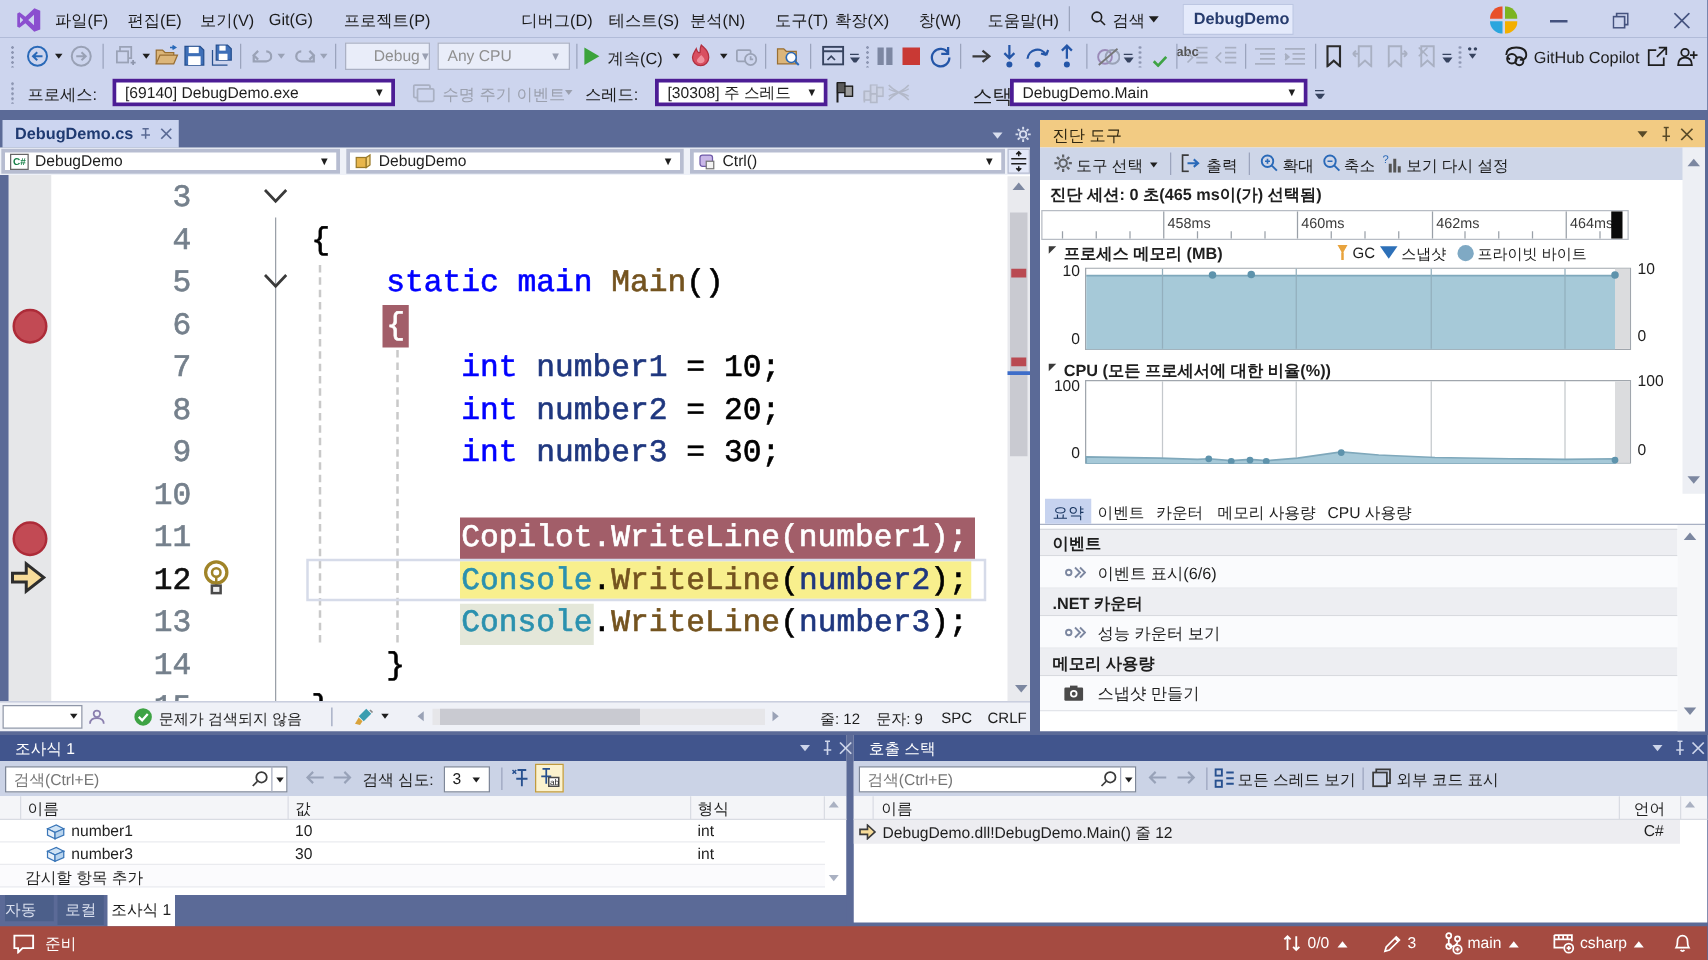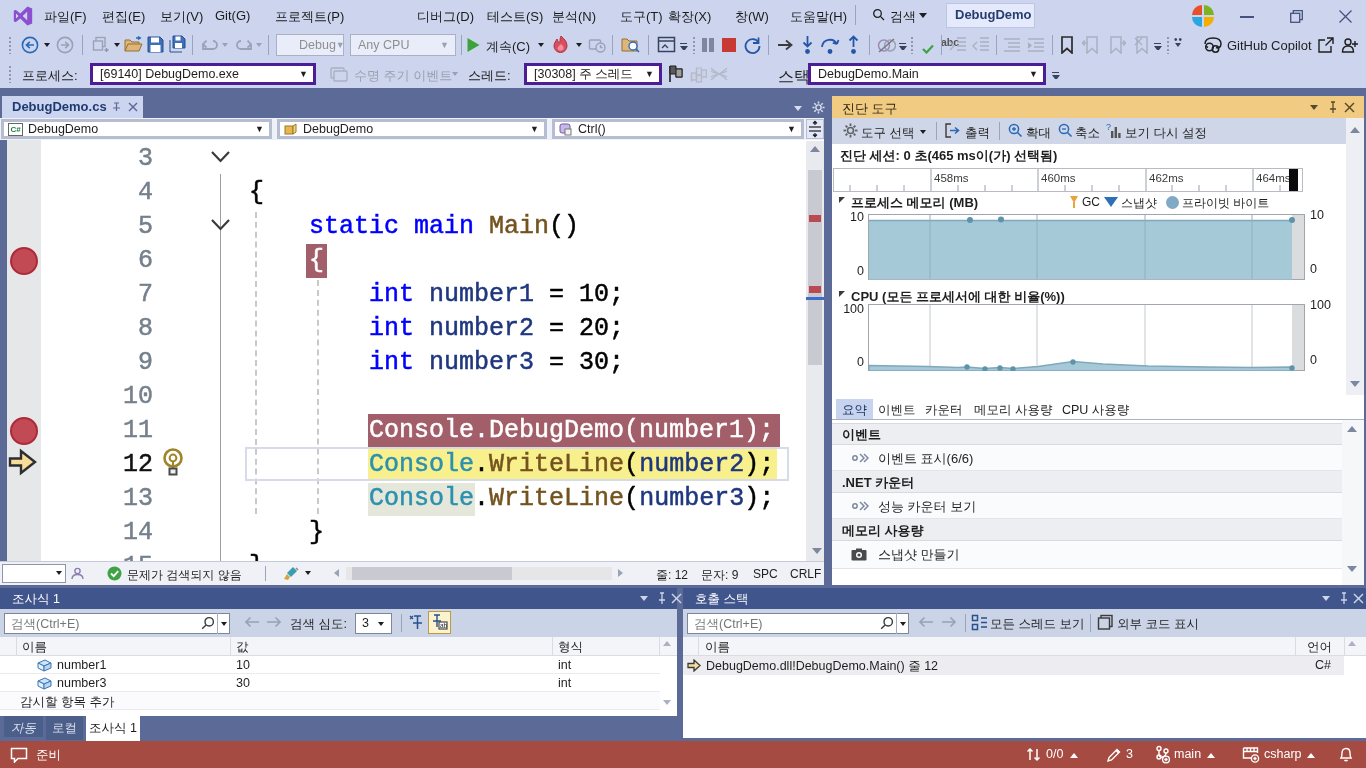--- a/index.html
+++ b/index.html
@@ -418,21 +418,21 @@
   <div class="ln" style="top:342px;">13</div>
   <div class="ln" style="top:376px;">14</div>
   <div class="ln" style="top:410px;">15</div>
 
   <div class="cl" style="top:36px;">{</div>
   <div class="cl" style="top:70px;">    <span class="kw">static</span> <span class="kw">main</span> <span class="me">Main</span>()</div>
   <div class="cl" style="top:104px;">    <span style="color:#FFFFFF;">{</span></div>
   <div class="cl" style="top:138px;">        <span class="kw">int</span> <span class="va">number1</span> = 10;</div>
   <div class="cl" style="top:172px;">        <span class="kw">int</span> <span class="va">number2</span> = 20;</div>
   <div class="cl" style="top:206px;">        <span class="kw">int</span> <span class="va">number3</span> = 30;</div>
-  <div class="cl" style="top:274px;"><span style="color:#FFFFFF;">        Console.DebugDemo(number1);</span></div>
+  <div class="cl" style="top:274px;"><span style="color:#FFFFFF;">        Copilot.WriteLine(number1);</span></div>
   <div class="cl" style="top:308px;">        <span class="ty">Console</span>.<span class="me">WriteLine</span>(<span class="va">number2</span>);</div>
   <div class="cl" style="top:342px;">        <span class="ty">Console</span>.<span class="me">WriteLine</span>(<span class="va">number3</span>);</div>
   <div class="cl" style="top:376px;">    }</div>
   <div class="cl" style="top:410px;">}</div>
 </div>
 
 <div class="abs" style="left:806px;top:141px;width:18px;height:420px;background:#E9EAEE;"></div>
 <div class="abs" style="left:810px;top:146px;border-left:5px solid transparent;border-right:5px solid transparent;border-bottom:6px solid #7c87a0;"></div>
 <div class="abs" style="left:812px;top:548px;border-left:5px solid transparent;border-right:5px solid transparent;border-top:6px solid #7c87a0;width:0;"></div>
 <div class="abs" style="left:808px;top:170px;width:14px;height:195px;background:#C9CAD1;"></div>
@@ -726,21 +726,21 @@
       <path d="M7 8 L14 5 L14 10 L7 13 Z" fill="#b8d4ee" stroke="#3a76b8"></path>
     </svg>
   <div class="abs" style="left:57px;top:88px;font-size:12.5px;color:#1e1e1e;">number3</div>
   <div class="abs" style="left:236px;top:88px;font-size:12.5px;color:#1e1e1e;">30</div>
   <div class="abs" style="left:558px;top:88px;font-size:12.5px;color:#1e1e1e;">int</div>
   <div class="abs" style="left:0;top:104px;width:660px;height:18px;border-bottom:1px solid #EAEBEF;background:#FBFBFD;"></div>
   <div class="abs" style="left:20px;top:106px;font-size:12.5px;color:#1e1e1e;">감시할 항목 추가</div>
   <div class="abs" style="left:663px;top:112px;border-left:4.5px solid transparent;border-right:4.5px solid transparent;border-top:5.5px solid #aab1c2;"></div>
 </div>
 <div class="abs" style="left:0;top:716px;width:677px;height:25px;background:#5B6A97;"></div>
-<div class="abs" style="left:4px;top:716px;width:39px;height:21px;background:#4C5F8A;color:#d9dfee;font-size:12.5px;text-align:center;line-height:24px;font-style:italic;">자동</div>
+<div class="abs" style="left:4px;top:716px;width:39px;height:21px;background:#4C5F8A;color:#d9dfee;font-size:12.5px;line-height:24px;">자동</div>
 <div class="abs" style="left:46px;top:716px;width:37px;height:24px;background:#4C5F8A;color:#d9dfee;font-size:12.5px;text-align:center;line-height:24px;">로컬</div>
 <div class="abs" style="left:86px;top:716px;width:54px;height:25px;background:#fff;color:#1e1e1e;font-size:12.5px;text-align:center;line-height:24px;">조사식 1</div>
 
 <div id="callstack" class="abs" style="left:683px;top:588px;width:683px;height:150px;background:#fff;">
   <div class="abs" style="left:0;top:0;width:683px;height:21px;background:#41558D;"></div>
   <div class="abs" style="left:12px;top:3px;font-size:12.5px;color:#fff;">호출 스택</div>
   <div class="abs" style="left:639px;top:8px;border-left:4px solid transparent;border-right:4px solid transparent;border-top:5px solid #cdd5ea;"></div>
   <svg class="abs" style="left:655px;top:4px;" width="12" height="13" viewBox="0 0 12 13" stroke="#cdd5ea" stroke-width="1.3" fill="none">
       <path d="M4 1 h4 M6 1 v7 M3 8 h6 M6 8 v4"></path>
     </svg>

